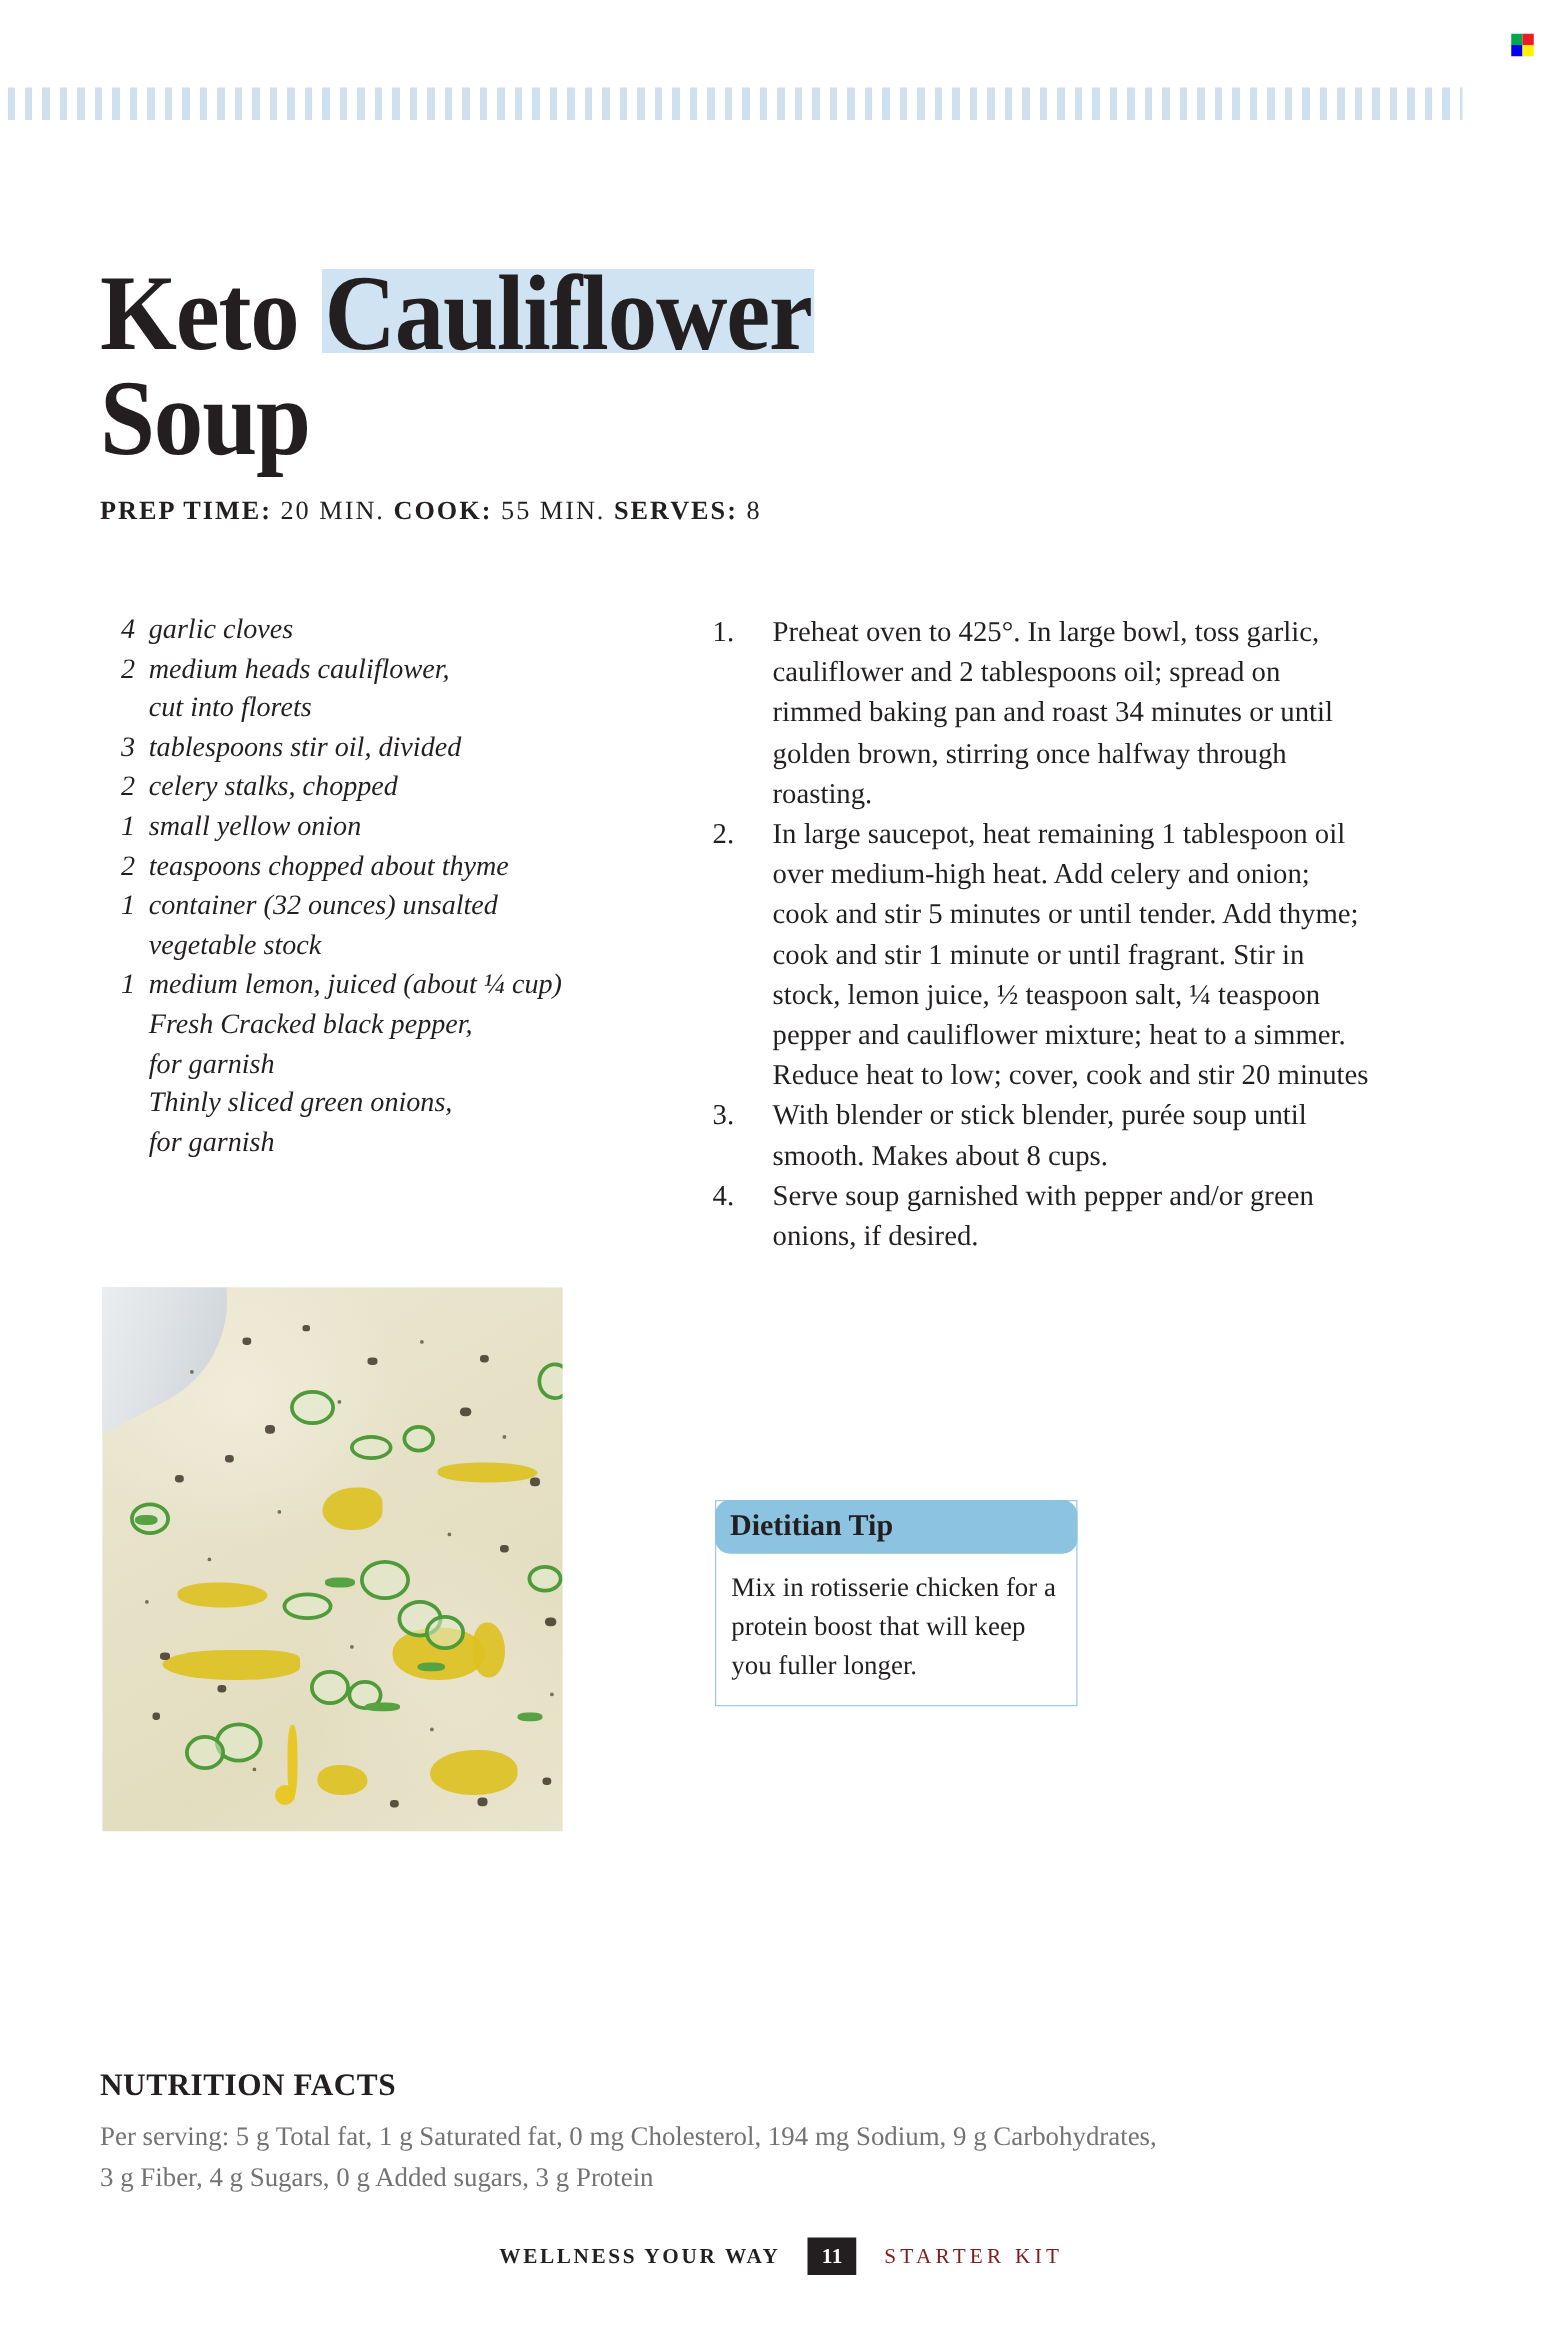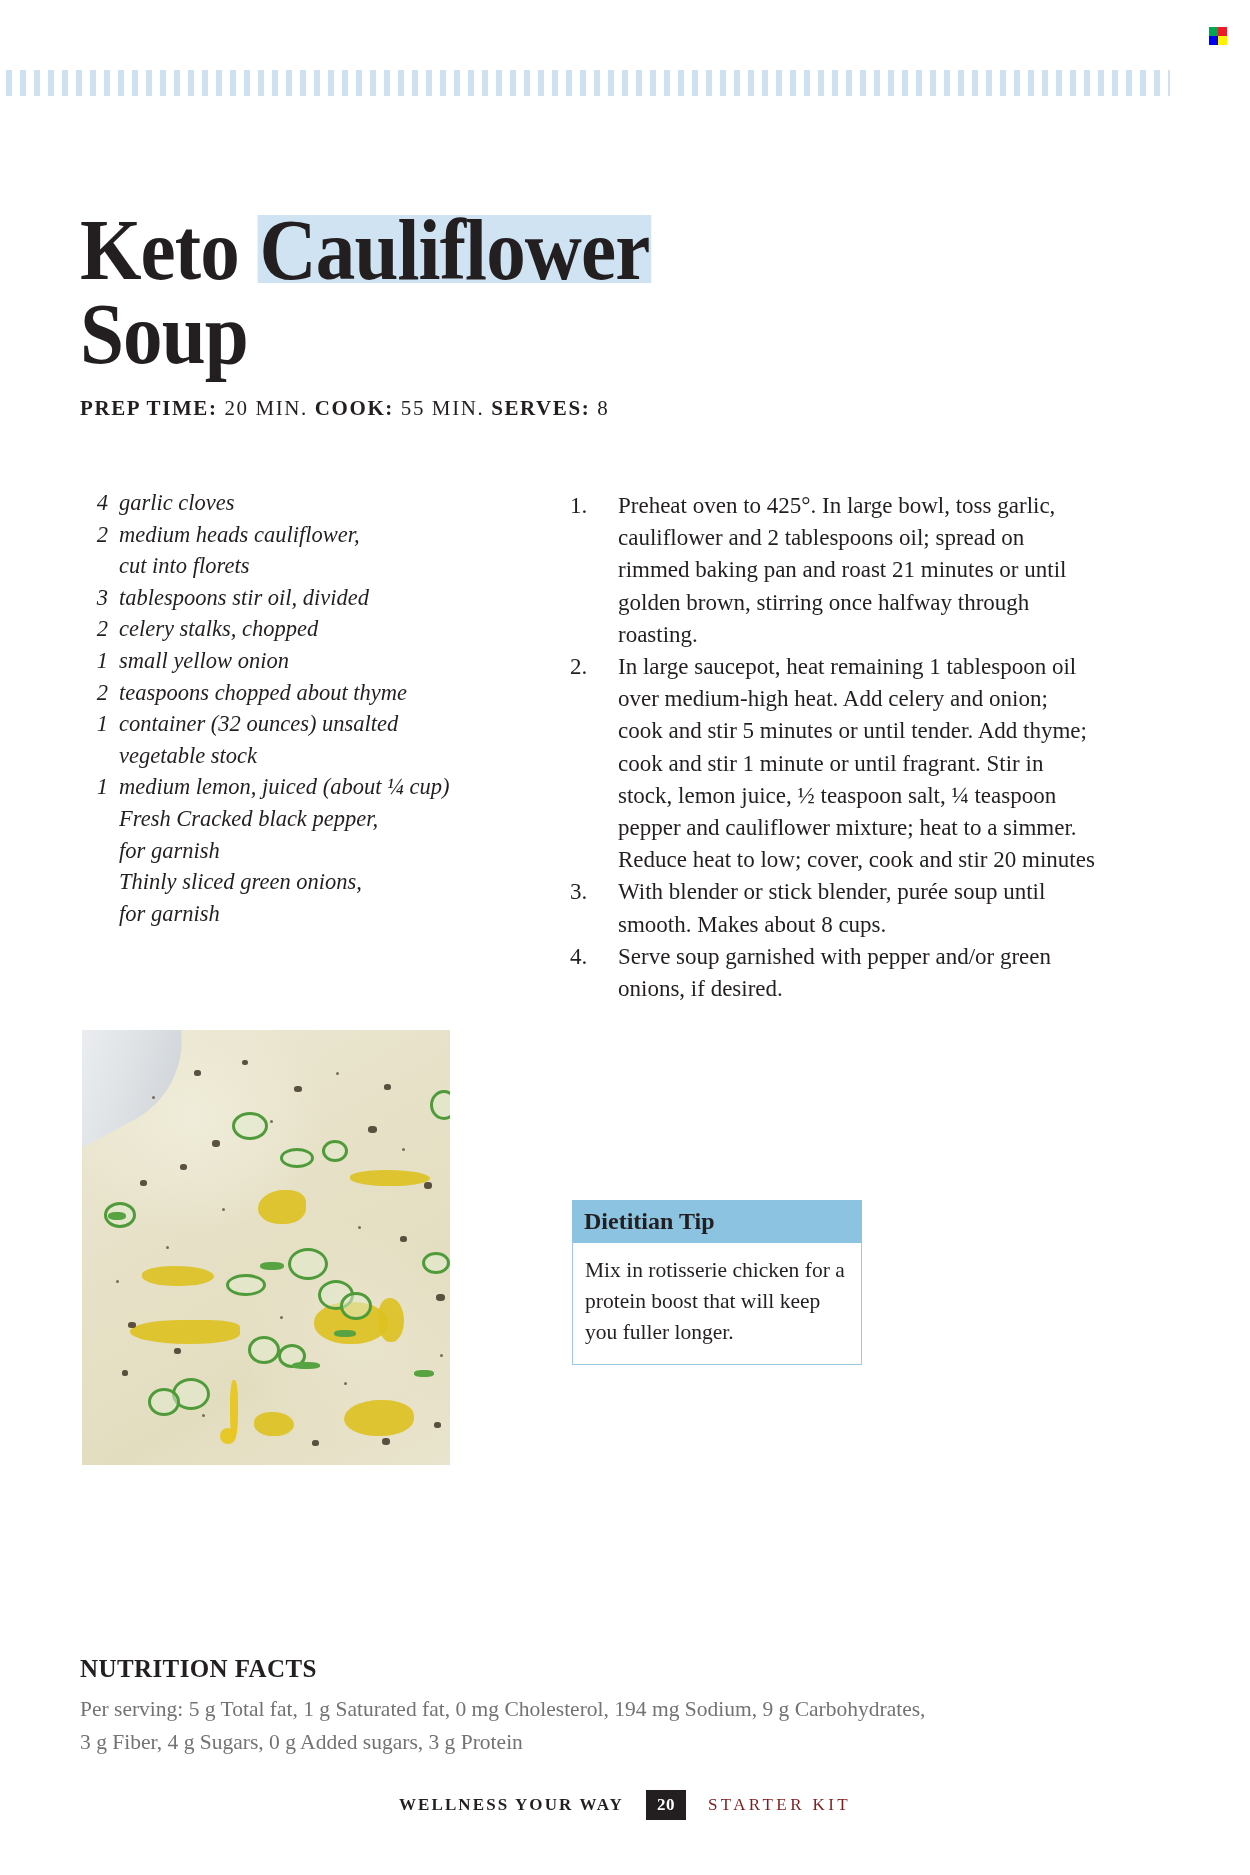--- a/index.html
+++ b/index.html
@@ -206,20 +206,21 @@
     box-sizing: border-box;
   }
   .tip-header {
     background: #8cc3e0;
     padding: 8px 12px 9px 12px;
     font-weight: bold;
     font-size: 24px;
     line-height: 1.1;
     color: #231f20;
     margin: -1px -1px 0 -1px;
+    border-radius: 12px;
   }
   .tip-body {
     padding: 12px 14px 16px 12px;
     font-size: 21.5px;
     line-height: 31px;
     color: #231f20;
   }
 
   
   .nutrition {
@@ -347,21 +348,21 @@
     </div>
     <div class="ing-row ing-cont">
       <span class="ing-qty"></span>
       <span class="ing-text">for garnish</span>
     </div>
   </div>
 
   <div class="col-steps">
     <div class="step">
       <span class="step-num">1.</span>
-      <span class="step-body">Preheat oven to 425°. In large bowl, toss garlic, cauliflower and 2 tablespoons oil; spread on rimmed baking pan and roast 21 minutes or until golden brown, stirring once halfway through roasting.</span>
+      <span class="step-body">Preheat oven to 425°. In large bowl, toss garlic, cauliflower and 2 tablespoons oil; spread on rimmed baking pan and roast 34 minutes or until golden brown, stirring once halfway through roasting.</span>
     </div>
     <div class="step">
       <span class="step-num">2.</span>
       <span class="step-body">In large saucepot, heat remaining 1 tablespoon oil over medium-high heat. Add celery and onion; cook and stir 5 minutes or until tender. Add thyme; cook and stir 1 minute or until fragrant. Stir in stock, lemon juice, ½ teaspoon salt, ¼ teaspoon pepper and cauliflower mixture; heat to a simmer. Reduce heat to low; cover, cook and stir 20 minutes</span>
     </div>
     <div class="step">
       <span class="step-num">3.</span>
       <span class="step-body">With blender or stick blender, purée soup until smooth. Makes about 8 cups.</span>
     </div>
     <div class="step">
@@ -442,17 +443,17 @@
   </div>
 
   <div class="nutrition">
     <h3>NUTRITION FACTS</h3>
     <p>Per serving: 5 g Total fat, 1 g Saturated fat, 0 mg Cholesterol, 194 mg Sodium, 9 g Carbohydrates,</p>
     <p>3 g Fiber, 4 g Sugars, 0 g Added sugars, 3 g Protein</p>
   </div>
 
   <div class="footer">
     <span class="fl">WELLNESS YOUR WAY</span>
-    <span class="pg">20</span>
+    <span class="pg">11</span>
     <span class="fr">STARTER KIT</span>
   </div>
 
 </div>
 
 </body></html>

